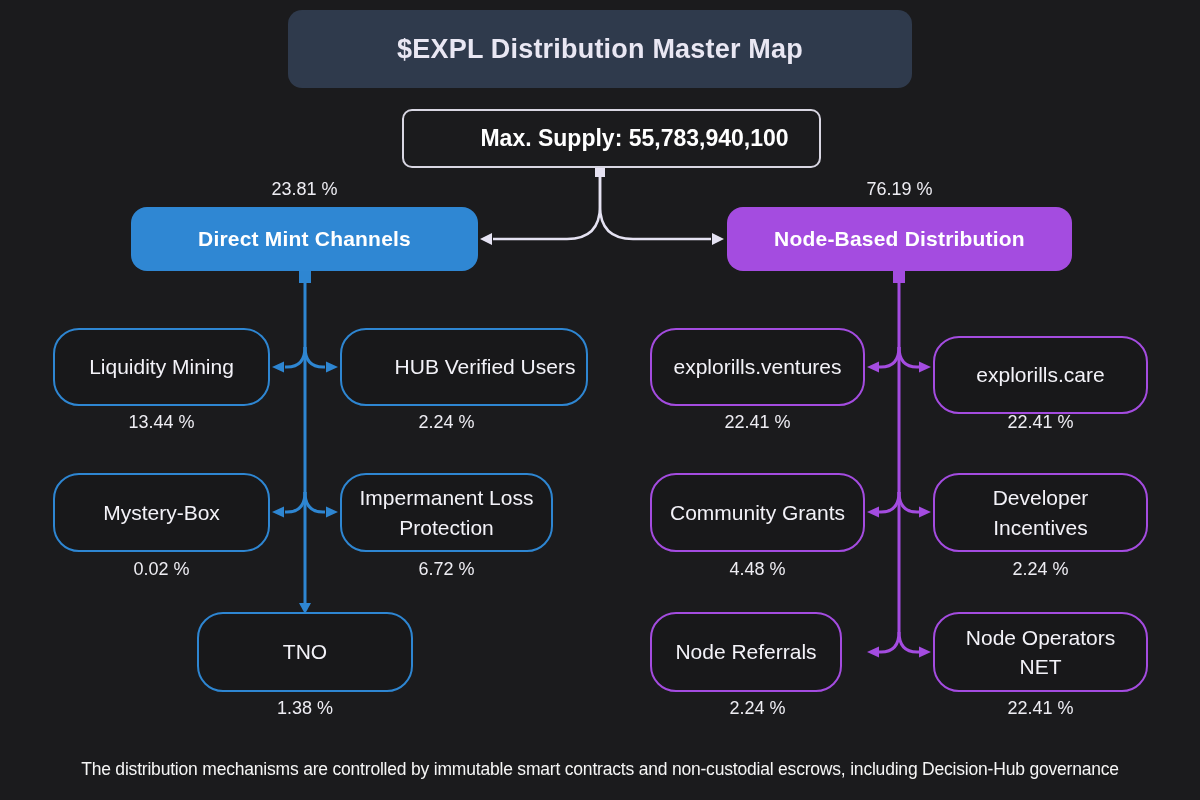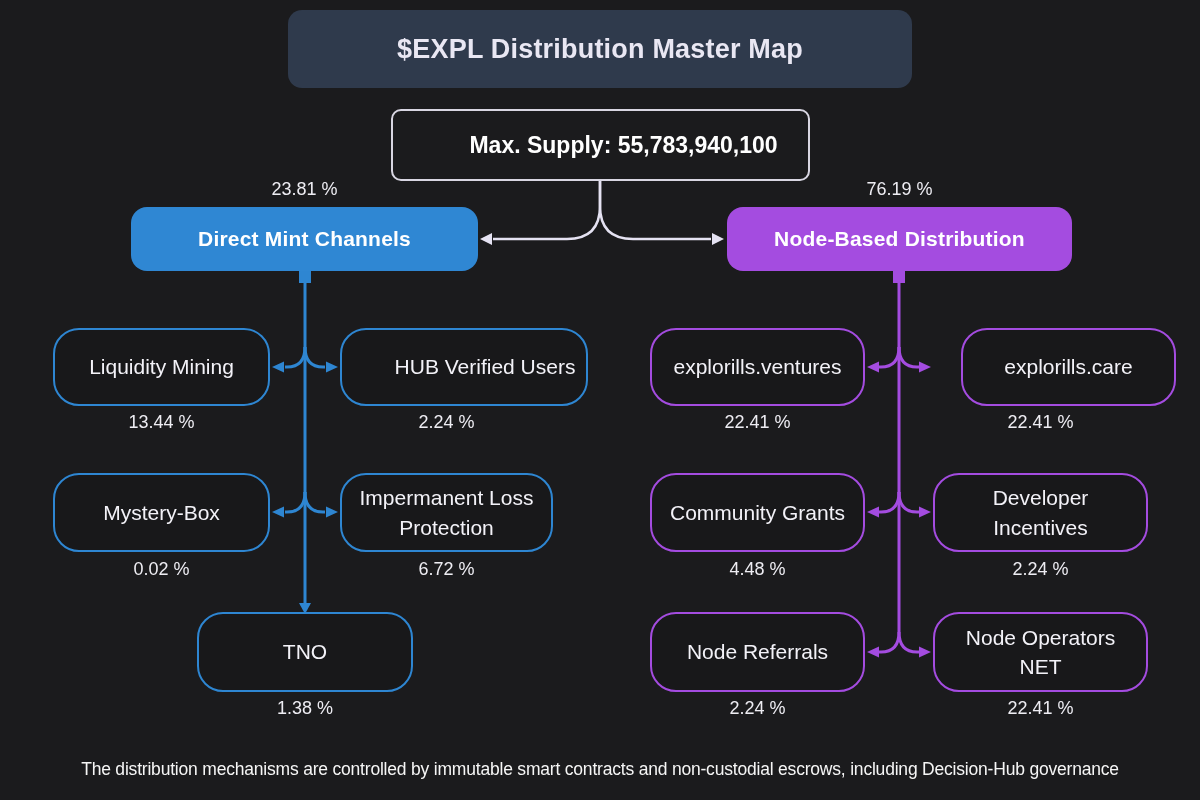--- a/index.html
+++ b/index.html
@@ -7,21 +7,21 @@
     position:relative;width:1200px;height:800px;overflow:hidden;
     background:#1b1b1d;font-family:"Liberation Sans",sans-serif;
   }
   .connectors{position:absolute;left:0;top:0;pointer-events:none;}
   .title-box{
     position:absolute;left:288px;top:10px;width:624px;height:78px;
     background:#2f3a4c;border-radius:14px;display:flex;align-items:center;justify-content:center;
     font-size:27px;font-weight:bold;color:#e9e7f3;letter-spacing:.2px;
   }
   .supply-box{
-    position:absolute;left:391px;top:109px;width:419px;height:72px;box-sizing:border-box;
+    position:absolute;left:402px;top:109px;width:419px;height:59px;box-sizing:border-box;
     border:2px solid #d8d6e2;border-radius:10px;background:#1b1b1d;
     display:flex;align-items:center;justify-content:center;
     font-size:23px;font-weight:bold;color:#ffffff;padding-left:46px;
   }
   .hdr{
     position:absolute;height:64px;border-radius:16px;
     display:flex;align-items:center;justify-content:center;
     font-size:21px;font-weight:bold;color:#ffffff;letter-spacing:.2px;
   }
   .hdr.blue{left:131px;top:207px;width:347px;background:#2f87d3;}
@@ -111,31 +111,31 @@
   <div class="node blue" style="left:340px;top:473px;width:213px;height:79px;">Impermanent Loss
 Protection</div>
   <div class="pct" style="left:340px;top:559px;width:213px;">6.72 %</div>
 
   <div class="node blue" style="left:197px;top:612px;width:216px;height:80px;">TNO</div>
   <div class="pct" style="left:197px;top:698px;width:216px;">1.38 %</div>
 
   <div class="node purple" style="left:650px;top:328px;width:215px;height:78px;">explorills.ventures</div>
   <div class="pct" style="left:650px;top:412px;width:215px;">22.41 %</div>
 
-  <div class="node purple" style="left:933px;top:328px;width:215px;height:78px;margin-left:28px;">explorills.care</div>
+  <div class="node purple" style="left:933px;top:336px;width:215px;height:78px;">explorills.care</div>
   <div class="pct" style="left:933px;top:412px;width:215px;">22.41 %</div>
 
   <div class="node purple" style="left:650px;top:473px;width:215px;height:79px;">Community Grants</div>
   <div class="pct" style="left:650px;top:559px;width:215px;">4.48 %</div>
 
   <div class="node purple" style="left:933px;top:473px;width:215px;height:79px;">Developer
 Incentives</div>
   <div class="pct" style="left:933px;top:559px;width:215px;">2.24 %</div>
 
-  <div class="node purple" style="left:650px;top:612px;width:215px;height:80px;">Node Referrals</div>
+  <div class="node purple" style="left:650px;top:612px;width:192px;height:80px;">Node Referrals</div>
   <div class="pct" style="left:650px;top:698px;width:215px;">2.24 %</div>
 
   <div class="node purple" style="left:933px;top:612px;width:215px;height:80px;">Node Operators
 NET</div>
   <div class="pct" style="left:933px;top:698px;width:215px;">22.41 %</div>
 
   <div class="footer">The distribution mechanisms are controlled by immutable smart contracts and non-custodial escrows, including Decision-Hub governance</div>
 
 </div>
 

